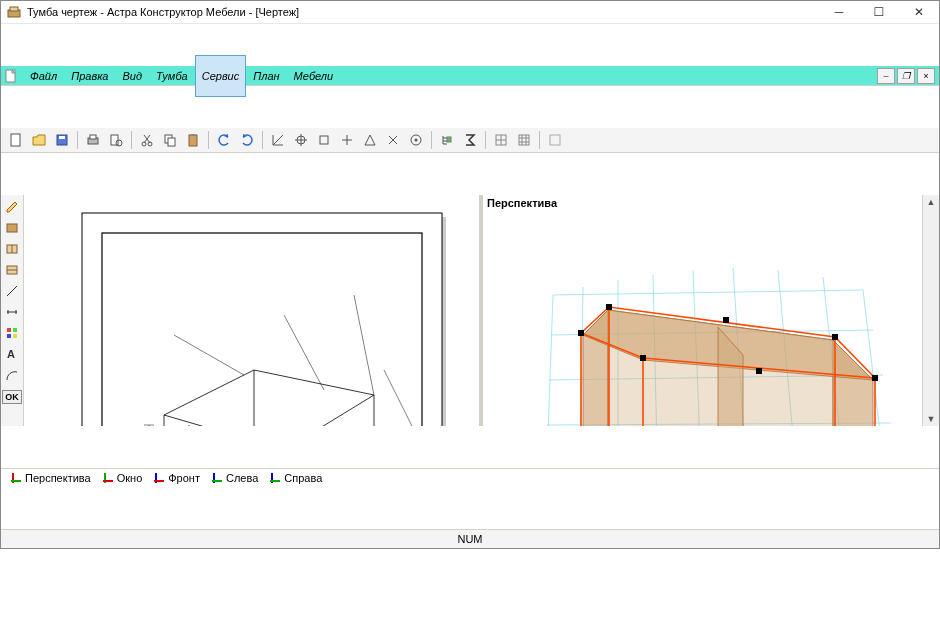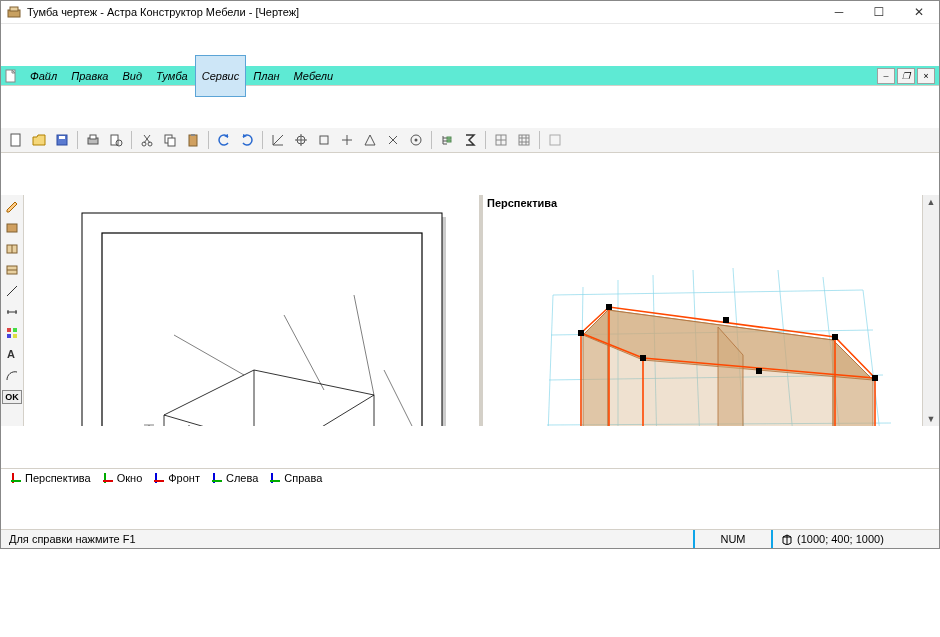--- a/index.html
+++ b/index.html
@@ -647,23 +647,16 @@
           <svg width="10" height="10">
             <line x1="2" y1="0" x2="2" y2="10" stroke="#00d" stroke-width="2"></line>
             <line x1="0" y1="8" x2="10" y2="8" stroke="#0a0" stroke-width="2"></line>
           </svg>
         </span>
       <span>Справа</span>
     </div>
   </div>
 
   <div class="statusbar">
-    <div class="cell">Для справки нажмите F1</div>
     <div class="cell" style="width:60px;justify-content:center">NUM</div>
-    <div class="cell" style="width:150px">
-      <svg class="status-icon" width="12" height="12">
-          <path d="M2 4 L6 2 L10 4 L10 10 L6 12 L2 10 Z M6 2 L6 12 M2 4 L10 4" fill="none" stroke="#000"></path>
-        </svg>
-      <span>(1000; 400; 1000)</span>
-    </div>
   </div>
 
 </div>
 
 </body></html>

